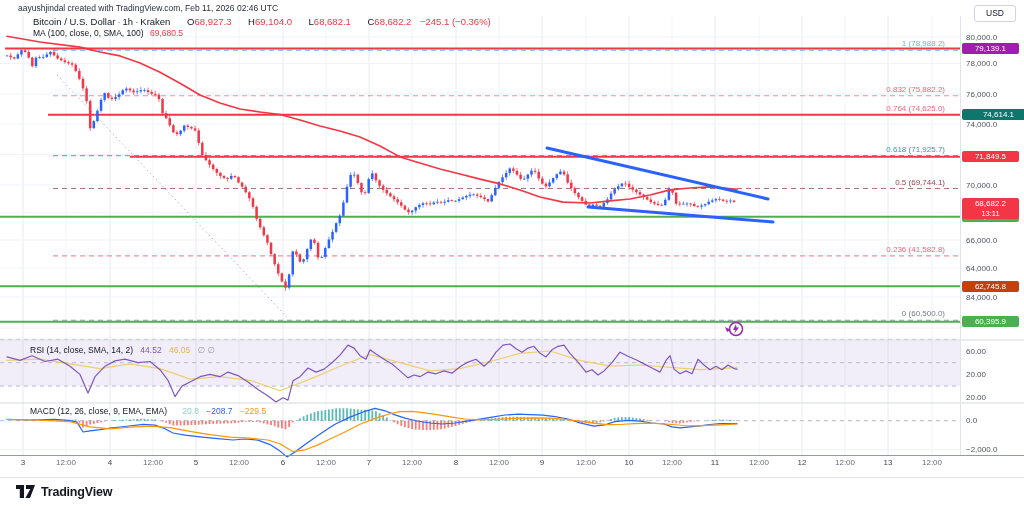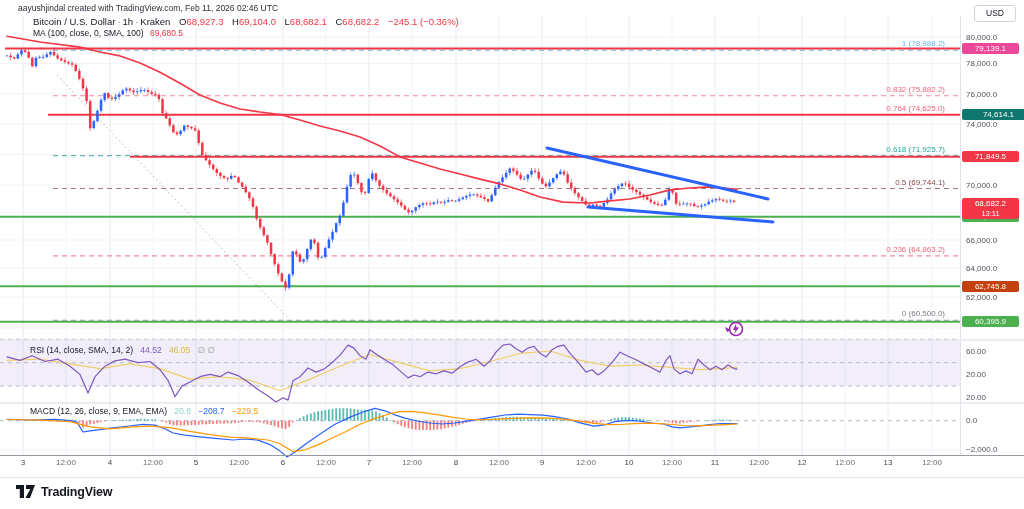--- a/index.html
+++ b/index.html
@@ -3,31 +3,31 @@
 <meta charset="utf-8">
 <style>
   html,body{margin:0;padding:0;background:#fff;}
   #app{position:relative;width:1024px;height:509px;background:#fff;overflow:hidden;
        font-family:"Liberation Sans",sans-serif;-webkit-font-smoothing:antialiased;}
   #chart-svg{position:absolute;left:0;top:0;}
   .abs{position:absolute;white-space:nowrap;}
   .credit{left:18px;top:3px;font-size:8.5px;color:#2a2e39;}
   .legend-row1{left:33px;top:16px;font-size:9.5px;color:#131722;}
   .legend-row1 .sep{color:#6a6d78;margin:0 2px;}
-  .ohlc{color:#131722;margin-left:6px;}
+  .ohlc{color:#131722;margin-left:14px;}
   .ohlc b{font-weight:normal;color:#f23645;}
   .chg{color:#f23645;margin-left:6px;}
   .legend-row2{left:33px;top:28px;font-size:8.5px;color:#131722;}
   .ma-val{color:#f23645;margin-left:4px;}
   .rsi-legend{left:30px;top:345px;font-size:8.5px;color:#131722;}
   .rsi-val{color:#7e57c2;margin-left:5px;}
   .rsi-ma-val{color:#d9b945;margin-left:5px;}
   .rsi-bands{color:#9598a1;margin-left:5px;}
   .macd-legend{left:30px;top:406px;font-size:8.5px;color:#131722;}
-  .macd-hist-val{color:#8fd3c7;margin-left:5px;}
+  .macd-hist-val{color:#8fd3c7;margin-left:13px;}
   .macd-val{color:#2962ff;margin-left:5px;}
   .macd-sig-val{color:#ff9800;margin-left:5px;}
   .usd-chip{left:974px;top:5px;width:40px;height:15px;border:1px solid #d1d4dc;border-radius:3px;
             font-size:8.5px;color:#131722;text-align:center;line-height:15px;background:#fff;}
   .ptick{left:966px;font-size:8px;color:#50535e;}
   .badge{left:962px;width:57px;height:11px;border-radius:2px;color:#fff;font-size:8px;
          text-align:center;line-height:11px;}
   .badge.two{height:20px;line-height:10px;padding-top:1px;}
   .badge .cd{font-size:7.5px;display:block;line-height:9px;}
   .fib-label{right:79px;font-size:8px;}
@@ -734,34 +734,34 @@
   <div class="abs usd-chip">USD</div>
 
   <div id="overlay">
       <div class="abs ptick" style="top: 32.5px;">80,000.0</div>
       <div class="abs ptick" style="top: 59px;">78,000.0</div>
       <div class="abs ptick" style="top: 89.5px;">76,000.0</div>
       <div class="abs ptick" style="top: 119.5px;">74,000.0</div>
       <div class="abs ptick" style="top: 180.5px;">70,000.0</div>
       <div class="abs ptick" style="top: 235.5px;">66,000.0</div>
       <div class="abs ptick" style="top: 263.5px;">64,000.0</div>
-      <div class="abs ptick" style="top: 292.5px;">62,000.0</div>
-      <div class="abs badge" style="top: 42.9069px; background: #ec4899;">79,139.1</div>
+      <div class="abs ptick" style="top: 292.5px;">84,000.0</div>
+      <div class="abs badge" style="top: 42.9069px; background: #a21caf;">79,139.1</div>
       <div class="abs badge" style="top: 109.288px; background: #0f766e; padding-left: 8px;">74,614.1</div>
       <div class="abs badge" style="top: 151.295px; background: rgb(242, 54, 69);">71,849.5</div>
       <div class="abs badge" style="top: 211.374px; background: rgb(76, 175, 80);">67,681.9</div>
       <div class="abs badge" style="top: 280.686px; background: #c2410c;">62,745.8</div>
       <div class="abs badge" style="top: 316.364px; background: rgb(76, 175, 80);">60,395.9</div>
       <div class="abs badge two" style="top: 197.62px; background: rgb(242, 54, 69);">68,682.2<span class="cd">13:11</span></div>
       <div class="abs fib-label" style="top: 39.4064px; color: rgb(100, 181, 246);">1 (78,988.2)</div>
       <div class="abs fib-label" style="top: 84.767px; color: rgb(242, 100, 122);">0.832 (75,882.2)</div>
       <div class="abs fib-label" style="top: 103.625px; color: rgb(242, 100, 122);">0.764 (74,625.0)</div>
       <div class="abs fib-label" style="top: 144.633px; color: rgb(38, 166, 154);">0.618 (71,925.7)</div>
       <div class="abs fib-label" style="top: 177.519px; color: rgb(138, 74, 80);">0.5 (69,744.1)</div>
-      <div class="abs fib-label" style="top: 244.915px; color: rgb(242, 100, 122);">0.236 (64,863.2)</div>
+      <div class="abs fib-label" style="top: 244.915px; color: rgb(242, 100, 122);">0.236 (41,582.8)</div>
       <div class="abs fib-label" style="top: 309.25px; color: rgb(120, 123, 134);">0 (60,500.0)</div>
       <div class="abs itick" style="top: 346.5px;">60.00</div>
       <div class="abs itick" style="top: 369.9px;">20.00</div>
       <div class="abs itick" style="top: 393.3px;">20.00</div>
       <div class="abs itick" style="top: 416.2px;">0.0</div>
       <div class="abs itick" style="top: 445.2px;">−2,000.0</div>
       <div class="abs ttick day" style="left: 3px;">3</div>
       <div class="abs ttick hour" style="left: 46px;">12:00</div>
       <div class="abs ttick day" style="left: 90px;">4</div>
       <div class="abs ttick hour" style="left: 133px;">12:00</div>

